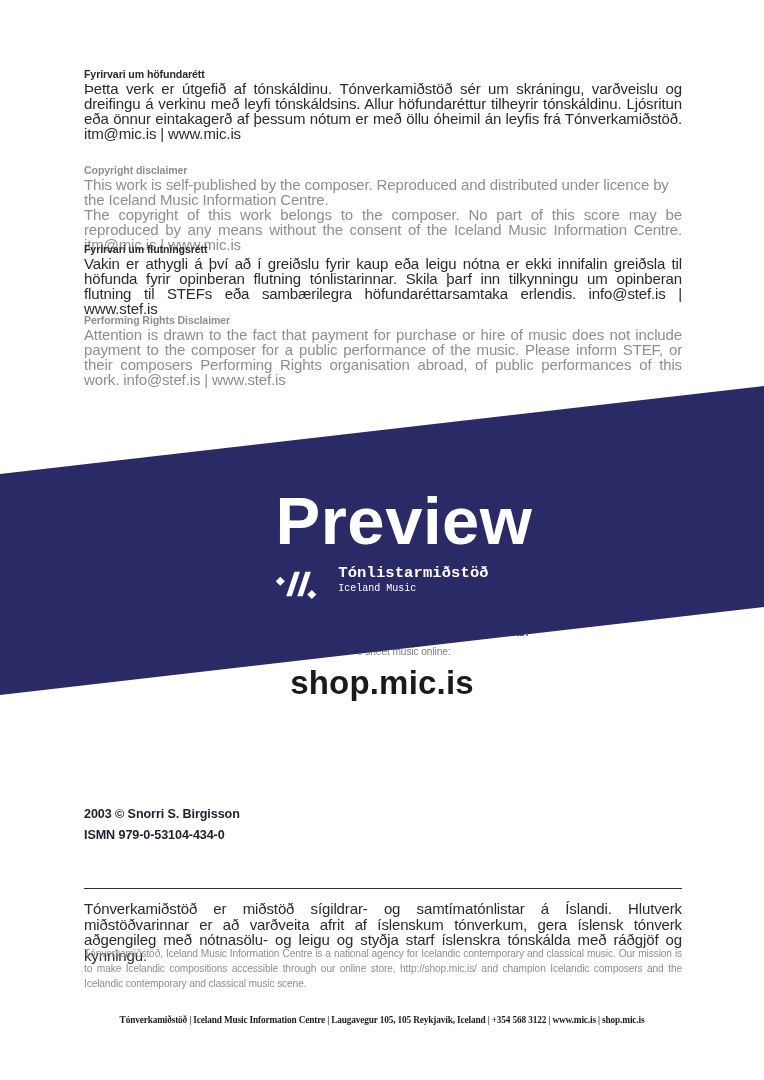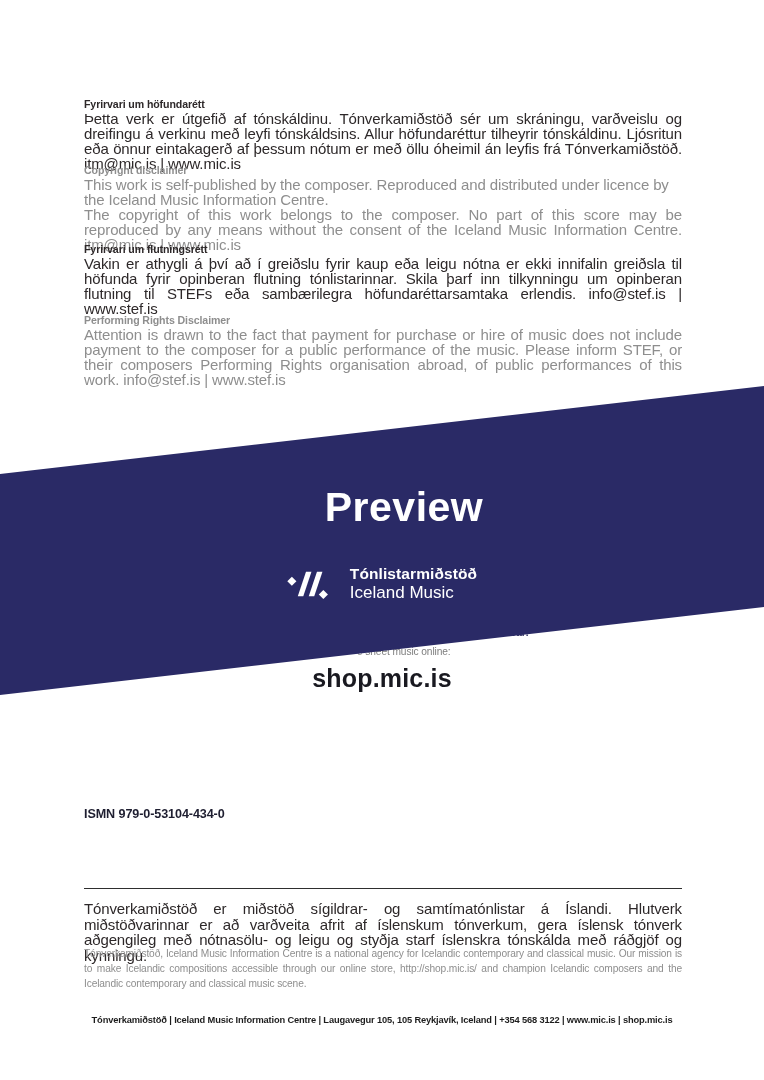--- a/index.html
+++ b/index.html
@@ -30,38 +30,38 @@
     white-space:nowrap;
   }
   .occluded-2 {
     position:absolute; left:357px; top:646px; z-index:1;
     font-size:10.2px; color:#7d7d7d; letter-spacing:-0.1px;
     white-space:nowrap;
   }
   .shop-url {
     position:absolute; left:0; right:0; top:664px; z-index:1;
     text-align:center;
-    font-size:25px; font-weight:700; color:#191920; letter-spacing:0.2px;
+    font-size:33px; font-weight:700; color:#191920; letter-spacing:0.2px;
   }
 
   
   .banner-svg { position:absolute; left:0; top:0; z-index:2; pointer-events:none; }
   .preview-word {
     position:absolute; z-index:3; left:0; right:0; top:486px;
-    text-align:center; font-size:41px; font-weight:700; color:#ffffff;
+    text-align:center; font-size:67px; font-weight:700; color:#ffffff;
     letter-spacing:0.5px; line-height:1.05;padding-left:44px;
   }
   .logo-row {
     position:absolute; z-index:3; left:50%; top:565px; transform:translateX(-50%);
-    display:flex; gap:21px;
+    display:flex; gap:21px;font-family:Liberation Mono, monospace;
   }
   .logo-mark svg { width:42px; height:37px; display:block; }
   .logo-text { color:#ffffff; line-height:1.13; }
   .logo-name { font-size:15.5px; font-weight:700; letter-spacing:0.1px; }
-  .logo-sub  { font-size:17px;  font-weight:400; }
+  .logo-sub  { font-size:10px;  font-weight:400; }
 
   
   .work-info {
     position:absolute; left:84px; top:804px;
     font-size:12.6px; line-height:20.5px; letter-spacing:-0.1px;
     color:#1e1e30; font-weight:700;
   }
   .work-info .lbl-en { color:#9b9b9b; font-weight:400; }
 
   .rule {
@@ -69,28 +69,29 @@
     border-top:1.7px solid #2e2e2e;
   }
   .about-is { top:901px; font-size:15px; line-height:15.5px; }
   .about-en { top:946px; font-size:10.2px; line-height:15px; }
 
   .footer-line {
     position:absolute; left:0; right:0; top:1015px;
     text-align:center;
     font-size:9.3px; font-weight:700; color:#1d1d1d; letter-spacing:-0.15px;
     white-space:nowrap;
+    font-family:Liberation Serif, serif;
   }
 </style>
 </head>
 <body>
 
 <div class="page">
 
-  <div class="section" style="top:97px">
+  <div class="section" style="top:67px">
     <div class="sec-heading dark">Fyrirvari um höfundarétt</div>
     <div class="sec-body dark">Þetta verk er útgefið af tónskáldinu. Tónverkamiðstöð sér um skráningu, varðveislu og dreifingu á verkinu með leyfi tónskáldsins. Allur höfundaréttur tilheyrir tónskáldinu. Ljósritun eða önnur eintakagerð af þessum nótum er með öllu óheimil án leyfis frá Tónverkamiðstöð. itm@mic.is | www.mic.is</div>
   </div>
 
   <div class="section" style="top:163px">
     <div class="sec-heading gray">Copyright disclaimer</div>
     <div class="sec-body gray" style="text-align:left">This work is self-published by the composer. Reproduced and distributed under licence by the Iceland Music Information Centre.</div>
     <div class="sec-body gray">The copyright of this work belongs to the composer. No part of this score may be reproduced by any means without the consent of the Iceland Music Information Centre. itm@mic.is | www.mic.is</div>
   </div>
 
@@ -123,20 +124,21 @@
         <polygon points="40,26 45,31 40,36 35,31" fill="#ffffff"></polygon>
       </svg>
     </span>
     <span class="logo-text">
       <div class="logo-name">Tónlistarmiðstöð</div>
       <div class="logo-sub">Iceland Music</div>
     </span>
   </div>
 
   <div class="work-info">
+    <div>2003 © Snorri S. Birgisson</div>
     <div>ISMN 979-0-53104-434-0</div>
   </div>
 
   <div class="rule"></div>
 
   <div class="section sec-body dark about-is">Tónverkamiðstöð er miðstöð sígildrar- og samtímatónlistar á Íslandi. Hlutverk miðstöðvarinnar er að varðveita afrit af íslenskum tónverkum, gera íslensk tónverk aðgengileg með nótnasölu- og leigu og styðja starf íslenskra tónskálda með ráðgjöf og kynningu.</div>
   <div class="section sec-body gray about-en">Tónverkamiðstöð, Iceland Music Information Centre is a national agency for Icelandic contemporary and classical music. Our mission is to make Icelandic compositions accessible through our online store, http://shop.mic.is/ and champion Icelandic composers and the Icelandic contemporary and classical music scene.</div>
 
   <div class="footer-line">Tónverkamiðstöð | Iceland Music Information Centre | Laugavegur 105, 105 Reykjavík, Iceland | +354 568 3122 | www.mic.is | shop.mic.is</div>
 

